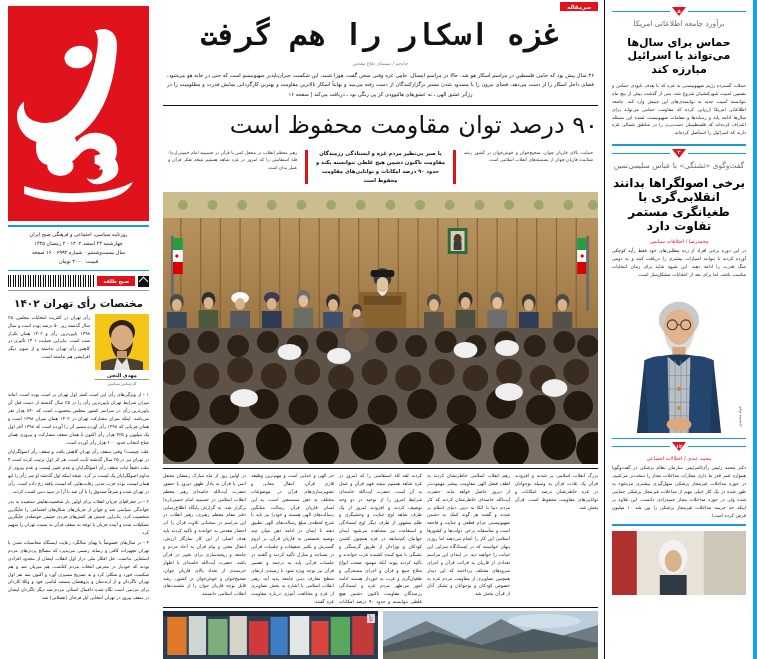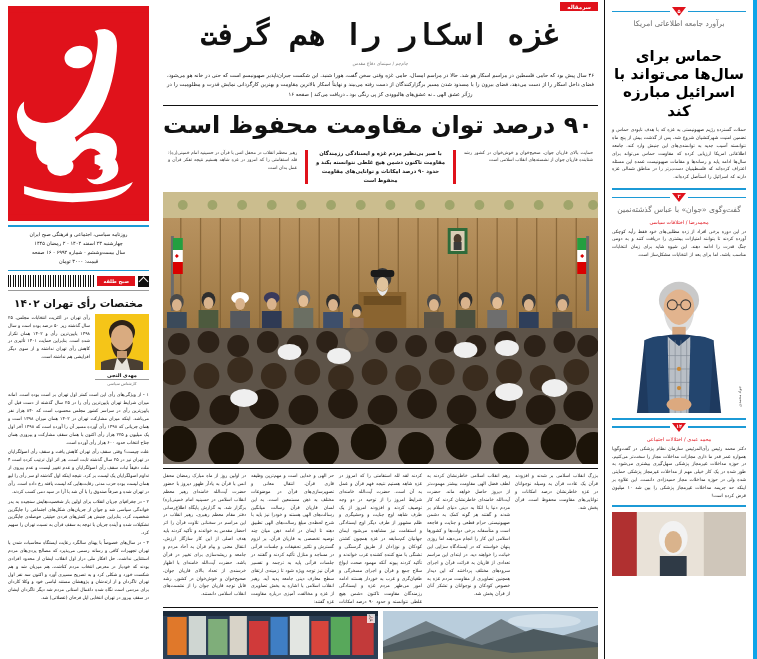--- a/index.html
+++ b/index.html
@@ -56,21 +56,21 @@
   
   .center-col{
     flex:1 1 auto;box-sizing:border-box;padding:2px 6px 0 6px;
     display:flex;flex-direction:column;border-right:1px solid #111;
   }
   .tag-red{
     display:inline-block;background:#e0121b;color:#fff;font-size:5.5px;
     padding:1.5px 7px;font-weight:bold;letter-spacing:.5px;
   }
   .main-hl{font-size:30px;font-weight:bold;text-align:center;line-height:1.15;margin:9px 0 2px;font-family:Liberation Mono, monospace;}
-  .sub-hl{font-size:24px;font-weight:bold;text-align:left;line-height:1.15;margin:6px 0 3px;}
+  .sub-hl{font-size:24px;font-weight:normal;text-align:right;line-height:1.15;margin:6px 0 3px;}
   .src-line{font-size:4.6px;color:#7a7a7a;text-align:center;margin:4px 0 5px;}
   .lede{font-size:5.2px;line-height:1.85;text-align:justify;text-align-last:center;padding:0 4px;}
   .decks{display:flex;flex-direction:row;gap:0;margin:6px 0 5px;align-items:stretch;}
   .deck{flex:1;padding:0 5px;font-size:5.3px;line-height:1.7;text-align:center;color:#111;font-weight:600;}
   .deck.small{font-size:4.5px;font-weight:400;line-height:1.65;color:#333;text-align:justify;}
   .deck-bar{width:2.6px;background:#e0121b;flex:0 0 2.6px;margin:1px 3px;}
   .main-photo{width:100%;height:272px;overflow:hidden;position:relative;margin:2px 0 4px;}
   .main-photo svg{width:100%;height:100%;display:block;}
   .cols5{display:flex;flex-direction:row;gap:5px;flex:1;overflow:hidden;padding-top:3px;}
   .cols5 .c{flex:1;}
@@ -119,35 +119,36 @@
 
     <div>
       <div class="marker">
         <div class="marker-line"></div>
         <div class="tri">
             <span>۵</span>
           </div>
         <div class="marker-line"></div>
       </div>
       <div class="kicker">برآورد جامعه اطلاعاتی امریکا</div>
-      <div class="hl" style="font-size:15px;margin:18px 0 6px">حماس برای سال‌ها می‌تواند با اسرائیل مبارزه کند</div>
+      <div class="hl" style="font-size:11px;margin:7px 0 6px">حماس برای سال‌ها می‌تواند با اسرائیل مبارزه کند</div>
       <div class="body-txt">حملات گسترده رژیم صهیونیستی به غزه که با هدف نابودی حماس و تضمین امنیت شهرکنشیان شروع شد، پس از گذشت بیش از پنج ماه نتوانسته آسیب جدیه به توانمندی‌های این جنبش وارد کند. جامعه اطلاعاتی امریکا ارزیابی کرده که مقاومت حماس می‌تواند برای سال‌ها ادامه یابد و رسانه‌ها و مقامات صهیونیست عمده این مسئله اعتراف کرده‌اند که فلسطینیان دست‌برتر را در مناطق شمالی غزه دارند که اسرائیل را استأصل کرده‌اند.</div>
     </div>
 
     <div class="rule-blue" style="margin-top:7px"></div>
 
     <div>
       <div class="marker">
         <div class="marker-line"></div>
         <div class="tri">
             <span>۲</span>
           </div>
         <div class="marker-line"></div>
       </div>
-      <div class="kicker">گفت‌وگوی «جوان» با عباس گذشته‌نمین</div>
+      <div class="kicker">گفت‌وگوی «تشنگی» با عباس سلیمی‌نمین</div>
+      <div class="hl" style="font-size:12px;margin:5px 0 3px">برخی اصولگراها بدانند انقلابی‌گری با طغیانگری مستمر تفاوت دارد</div>
       <div class="byline-red">محمدرضا / اختلافات سیاسی</div>
       <div class="body-txt">در این دوره برخی افراد از زده مطلبی‌های خود فقط رأیه کوچکی آورده کردند تا بتوانند امتیازات بیشتری را دریافت کنند و به دومی جنگ قدرت را ادامه دهند. این شیوه شاید برای زمان انتخابات مناسب باشد، اما برای بعد از انتخابات مشکل‌ساز است.</div>
     </div>
 
     <div class="portrait">
       <svg viewBox="0 0 140 150" preserveAspectRatio="xMidYMax meet">
         <rect width="140" height="150" fill="#ffffff"></rect>
 
         <ellipse cx="70" cy="32" rx="21" ry="19" fill="#c9c9c9"></ellipse>
 

